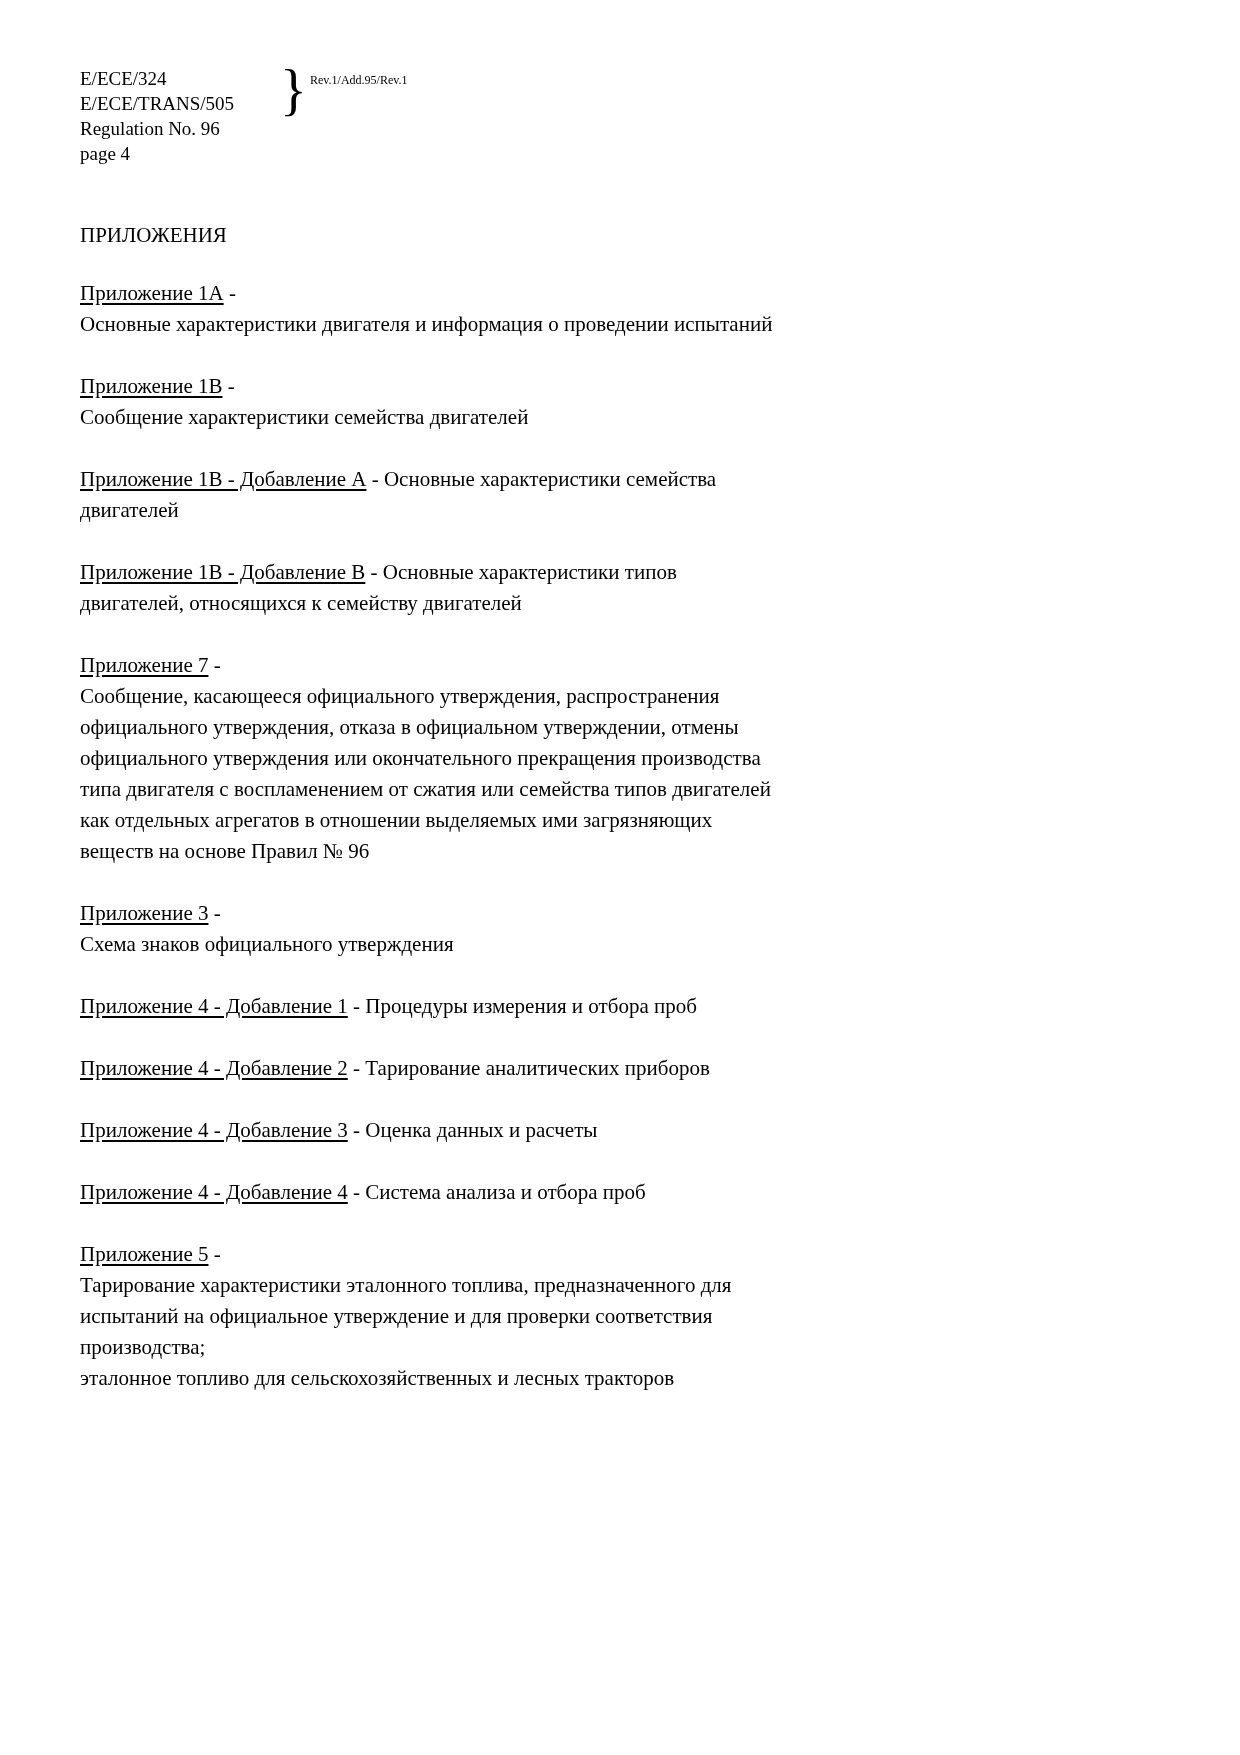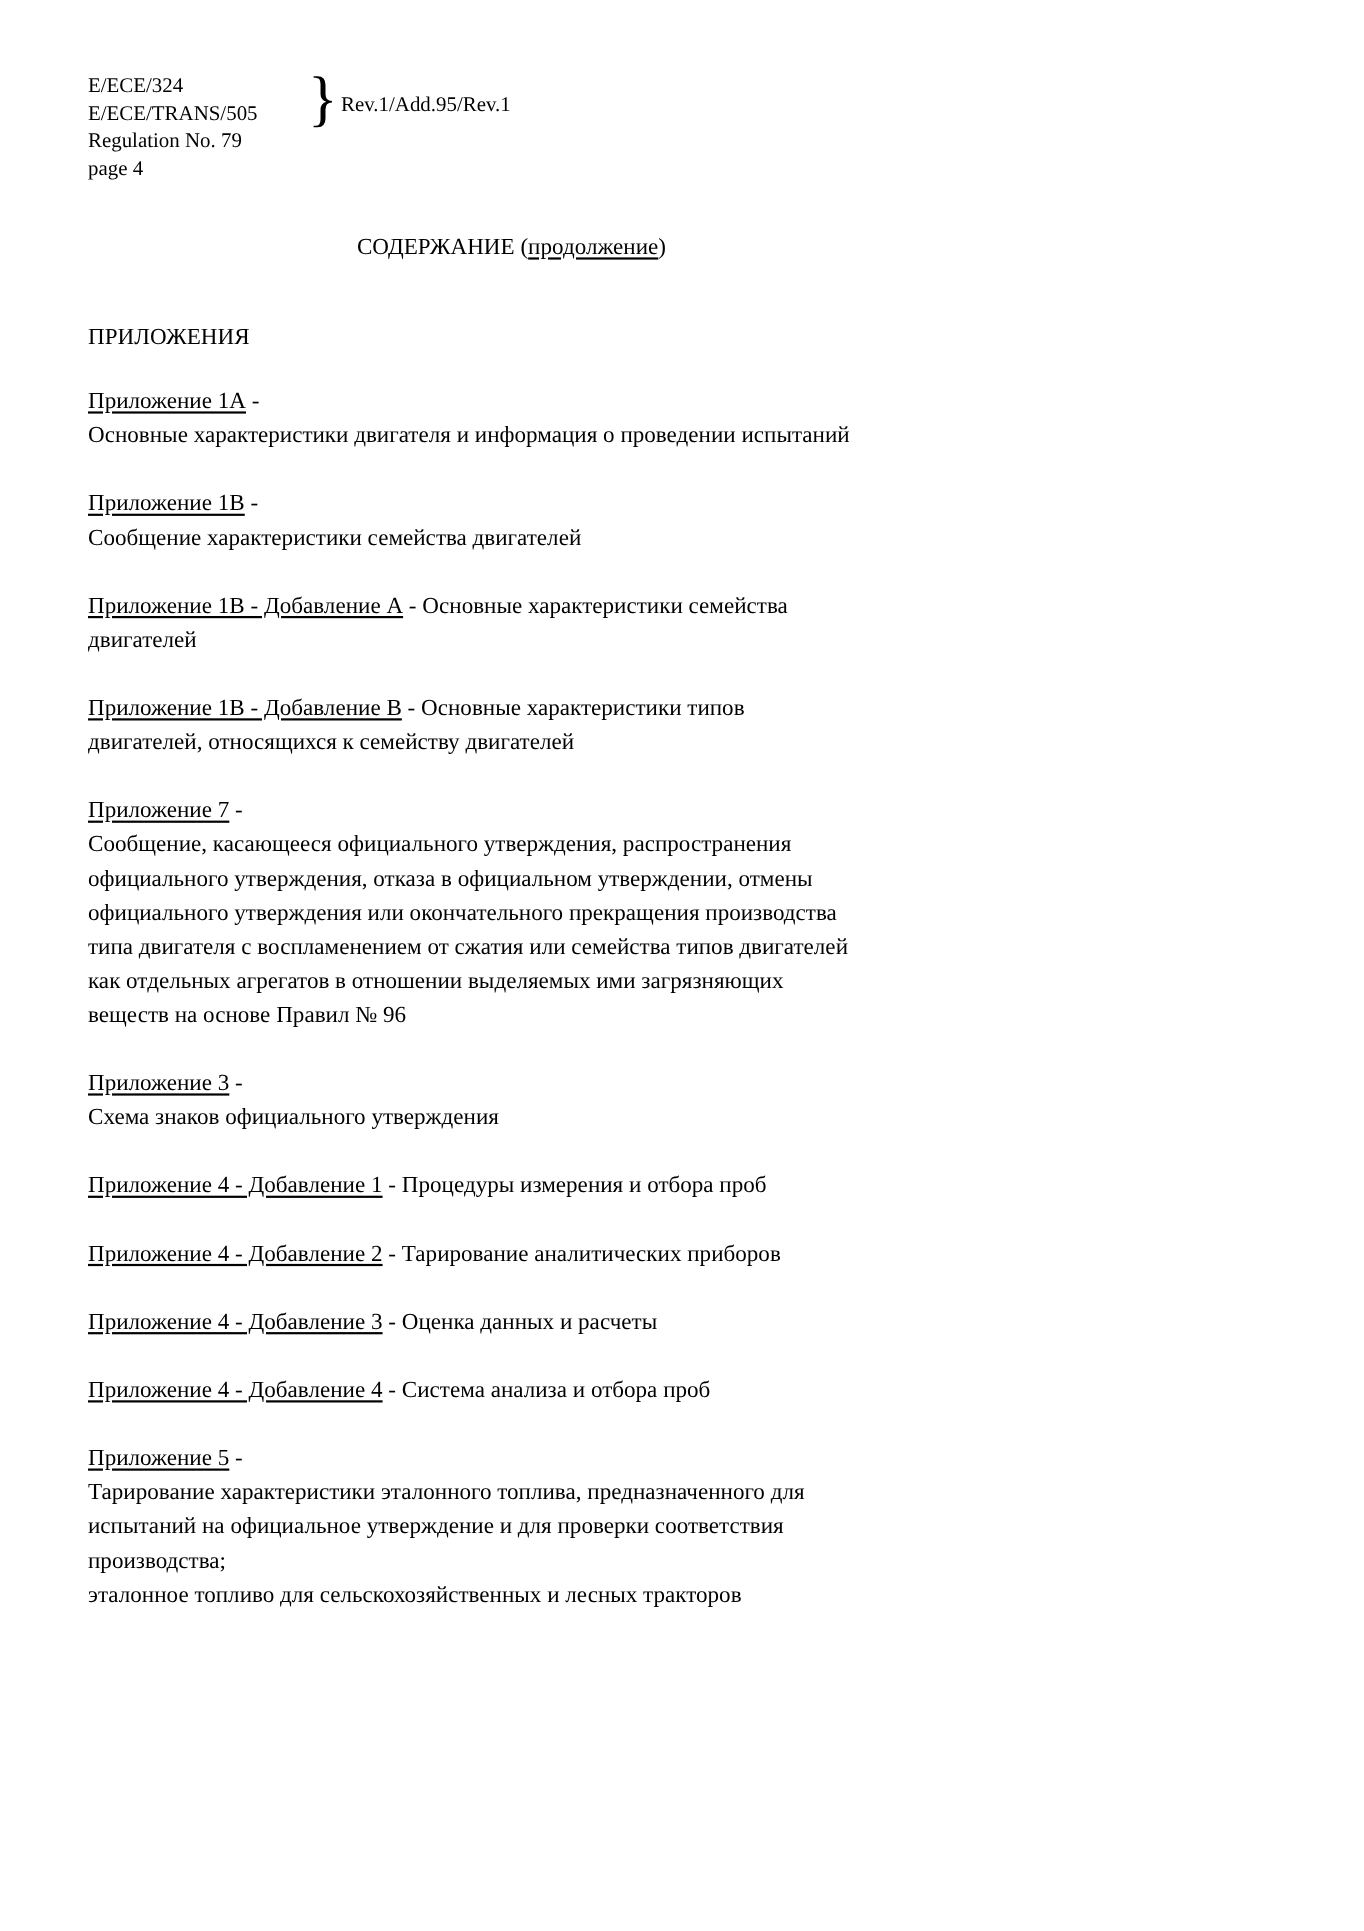--- a/index.html
+++ b/index.html
@@ -34,22 +34,22 @@
     position: absolute;
     left: 200px;
     top: -4px;
     font-size: 56px;
     font-weight: 300;
     line-height: 56px;
   }
   .rev {
     position: absolute;
     left: 230px;
-    top: 17px;
-    font-size: 19px;
+    top: 2px;
+    font-size: 12px;
   }
   
   .title {
     text-align: center;
     margin-top: 46px;
     width: 770px;
   }
   .u { text-decoration: underline; text-underline-offset: 3px; }
   
   .section-heading {
@@ -76,27 +76,26 @@
   .dash { white-space: pre; }
 </style>
 </head>
 <body>
 
 <div class="page">
 
   <div class="doc-header">
     <div class="hline">E/ECE/324</div>
     <div class="hline">E/ECE/TRANS/505</div>
-    <div class="hline">Regulation No. 79</div>
+    <div class="hline">Regulation No. 96</div>
     <div class="hline">page 4</div>
     <div class="brace">}</div>
     <div class="rev">Rev.1/Add.95/Rev.1</div>
   </div>
 
-  <div class="title"><span>СОДЕРЖАНИЕ (</span><span class="u">продолжение</span><span>)</span></div>
 
   <div class="section-heading">ПРИЛОЖЕНИЯ</div>
 
   <div>
 
     <div class="toc-row">
       <div class="label-cell"><span class="u">Приложение 1А</span><span class="dash"> -</span></div>
       <div class="text-cell">Основные характеристики двигателя и информация о проведении испытаний</div>
     </div>
 

